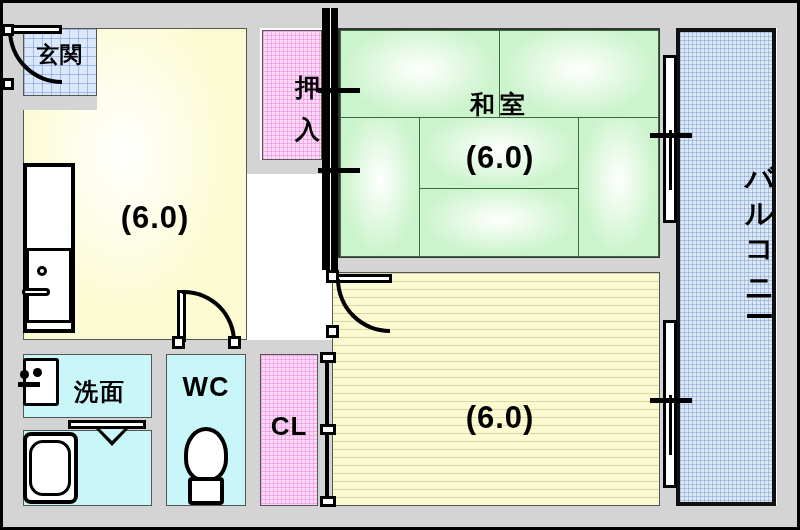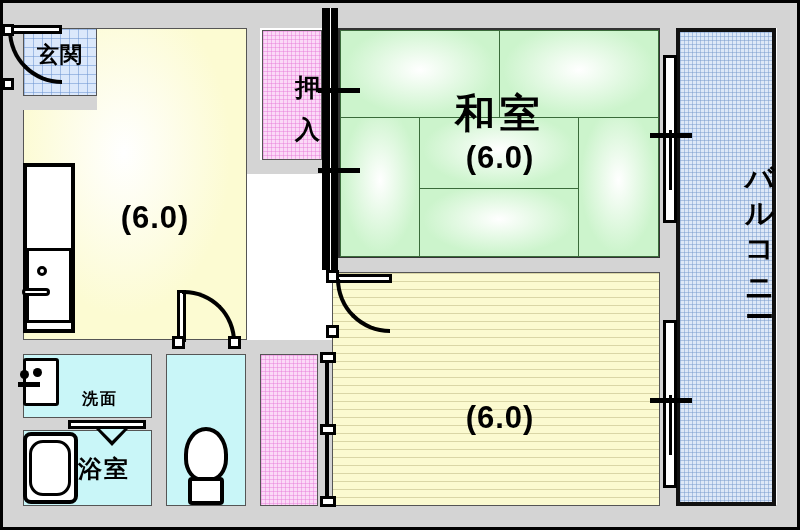--- a/index.html
+++ b/index.html
@@ -143,57 +143,58 @@
 
   <div class="abs" style="left:338px;top:28px;width:322px;height:230px;border:2px solid #333;background:#ccf4cc;">
 
     <div class="tatami" style="left:0px;top:0px;width:160px;height:88px;"></div>
     <div class="tatami" style="left:159px;top:0px;width:160px;height:88px;"></div>
     <div class="tatami" style="left:0px;top:87px;width:80px;height:140px;"></div>
     <div class="tatami" style="left:79px;top:87px;width:160px;height:72px;"></div>
     <div class="tatami" style="left:79px;top:158px;width:160px;height:69px;"></div>
     <div class="tatami" style="left:238px;top:87px;width:81px;height:140px;"></div>
   </div>
-  <div class="lbl" style="left:410px;top:90px;width:180px;font-size:40px;letter-spacing:5px;text-align:center;">和室</div>
+  <div class="lbl" style="left:410px;top:90px;width:180px;font-size:25px;letter-spacing:5px;text-align:center;">和室</div>
   <div class="lbl" style="left:410px;top:140px;width:180px;font-size:31px;">(6.0)</div>
 
   <div class="abs" style="left:326px;top:8px;width:12px;height:262px;background:#fff;border-left:4px solid #000;border-right:4px solid #000;"></div>
   <div class="abs" style="left:331px;top:8px;width:3px;height:262px;background:#000;"></div>
   <div class="abs slide-mark" style="left:318px;top:88px;width:42px;height:5px;"></div>
   <div class="abs slide-mark" style="left:318px;top:168px;width:42px;height:5px;"></div>
 
   <div class="abs room rm-yoshitsu" style="left:332px;top:272px;width:328px;height:234px;"></div>
   <div class="lbl" style="left:410px;top:400px;width:180px;font-size:31px;">(6.0)</div>
 
   <div class="abs door-leaf" style="left:336px;top:274px;width:56px;height:9px;"></div>
   <div class="abs" style="left:336px;top:279px;width:54px;height:54px;border-left:4px solid #000;border-bottom:4px solid #000;border-bottom-left-radius:54px;"></div>
   <div class="abs door-jamb" style="left:326px;top:270px;width:13px;height:13px;"></div>
   <div class="abs door-jamb" style="left:326px;top:325px;width:13px;height:13px;"></div>
 
   <div class="abs room rm-water" style="left:23px;top:354px;width:129px;height:64px;"></div>
-  <div class="lbl" style="left:52px;top:390px;width:96px;font-size:16px;letter-spacing:2px;">洗面</div>
+  <div class="lbl" style="left:52px;top:378px;width:96px;font-size:24px;letter-spacing:2px;">洗面</div>
   <div class="abs fix fix-thin" style="left:23px;top:358px;width:36px;height:48px;border-radius:3px;"></div>
   <div class="abs" style="left:20px;top:370px;width:9px;height:9px;border-radius:50%;background:#000;"></div>
   <div class="abs" style="left:33px;top:368px;width:9px;height:9px;border-radius:50%;background:#000;"></div>
   <div class="abs" style="left:18px;top:382px;width:22px;height:5px;background:#000;"></div>
 
   <div class="abs room rm-water" style="left:23px;top:430px;width:129px;height:76px;"></div>
-  <div class="lbl" style="left:58px;top:455px;width:92px;font-size:24px;letter-spacing:2px;">浴室</div>
   <div class="abs fix" style="left:23px;top:432px;width:55px;height:72px;border-radius:8px;"></div>
   <div class="abs" style="left:29px;top:440px;width:42px;height:56px;border:3px solid #000;border-radius:14px;background:#fff;"></div>
 
   <div class="abs" style="left:68px;top:420px;width:78px;height:9px;background:#fff;border:3px solid #000;"></div>
   <div class="abs" style="left:96px;top:429px;width:0;height:0;border-left:16px solid transparent;border-right:16px solid transparent;border-top:17px solid #000;"></div>
   <div class="abs" style="left:100px;top:429px;width:0;height:0;border-left:12px solid transparent;border-right:12px solid transparent;border-top:12px solid #c9f6f8;"></div>
 
   <div class="abs room rm-water" style="left:166px;top:354px;width:80px;height:152px;"></div>
+  <div class="lbl" style="left:166px;top:372px;width:80px;font-size:27px;letter-spacing:1px;">WC</div>
   <div class="abs fix" style="left:184px;top:427px;width:44px;height:55px;border-radius:50% 50% 42% 42%;"></div>
   <div class="abs fix" style="left:188px;top:477px;width:36px;height:28px;border-radius:4px;"></div>
 
   <div class="abs room rm-closet" style="left:260px;top:354px;width:58px;height:152px;"></div>
+  <div class="lbl" style="left:260px;top:412px;width:58px;font-size:26px;">CL</div>
 
   <div class="abs slide-mark" style="left:325px;top:356px;width:4px;height:150px;"></div>
   <div class="abs door-jamb" style="left:320px;top:352px;width:16px;height:11px;"></div>
   <div class="abs door-jamb" style="left:320px;top:424px;width:16px;height:11px;"></div>
   <div class="abs door-jamb" style="left:320px;top:496px;width:16px;height:11px;"></div>
 
   <div class="abs rm-balcony" style="left:676px;top:28px;width:100px;height:478px;"></div>
   <div class="lbl lbl-vert" style="left:676px;top:145px;width:100px;font-size:29px;">バルコニー</div>
 
   <div class="abs slide" style="left:663px;top:55px;width:14px;height:168px;"></div>

